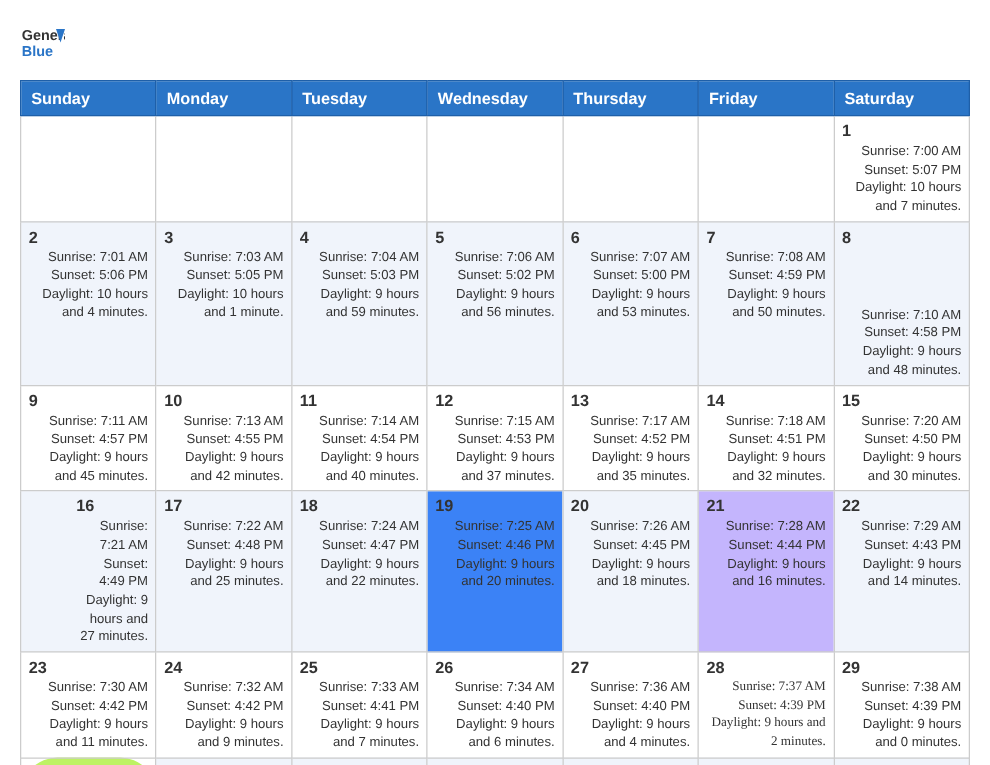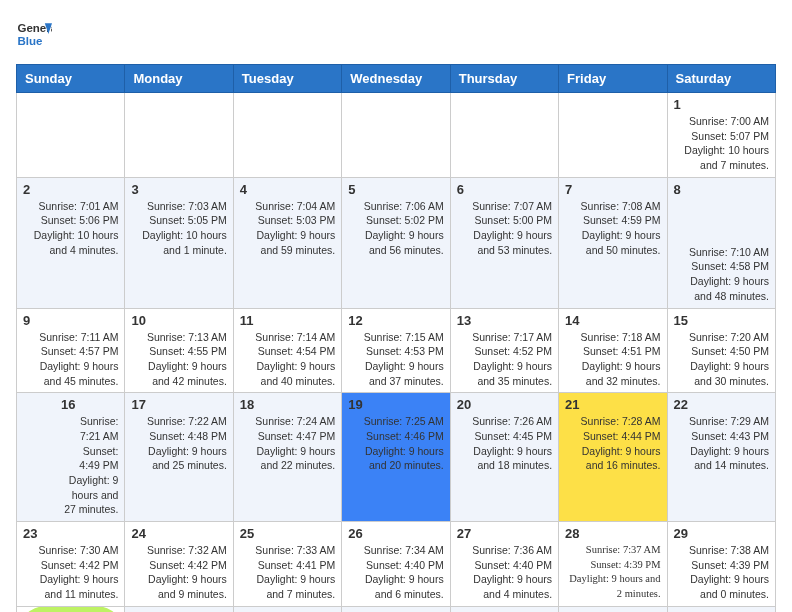--- a/index.html
+++ b/index.html
@@ -241,21 +241,21 @@
           <div class="day-info" style="white-space: pre-line;">Sunrise: 7:25 AM
 Sunset: 4:46 PM
 Daylight: 9 hours and 20 minutes.</div>
         </td>
         <td style="background-color: rgb(240, 244, 251);">
           <span class="day-num">20</span>
           <div class="day-info" style="white-space: pre-line;">Sunrise: 7:26 AM
 Sunset: 4:45 PM
 Daylight: 9 hours and 18 minutes.</div>
         </td>
-        <td style="background-color: #fde047;">
+        <td style="background-color: #c4b5fd;">
           <span class="day-num">21</span>
           <div class="day-info" style="white-space: pre-line;">Sunrise: 7:28 AM
 Sunset: 4:44 PM
 Daylight: 9 hours and 16 minutes.</div>
         </td>
         <td style="background-color: rgb(240, 244, 251);">
           <span class="day-num">22</span>
           <div class="day-info" style="white-space: pre-line;">Sunrise: 7:29 AM
 Sunset: 4:43 PM
 Daylight: 9 hours and 14 minutes.</div>

